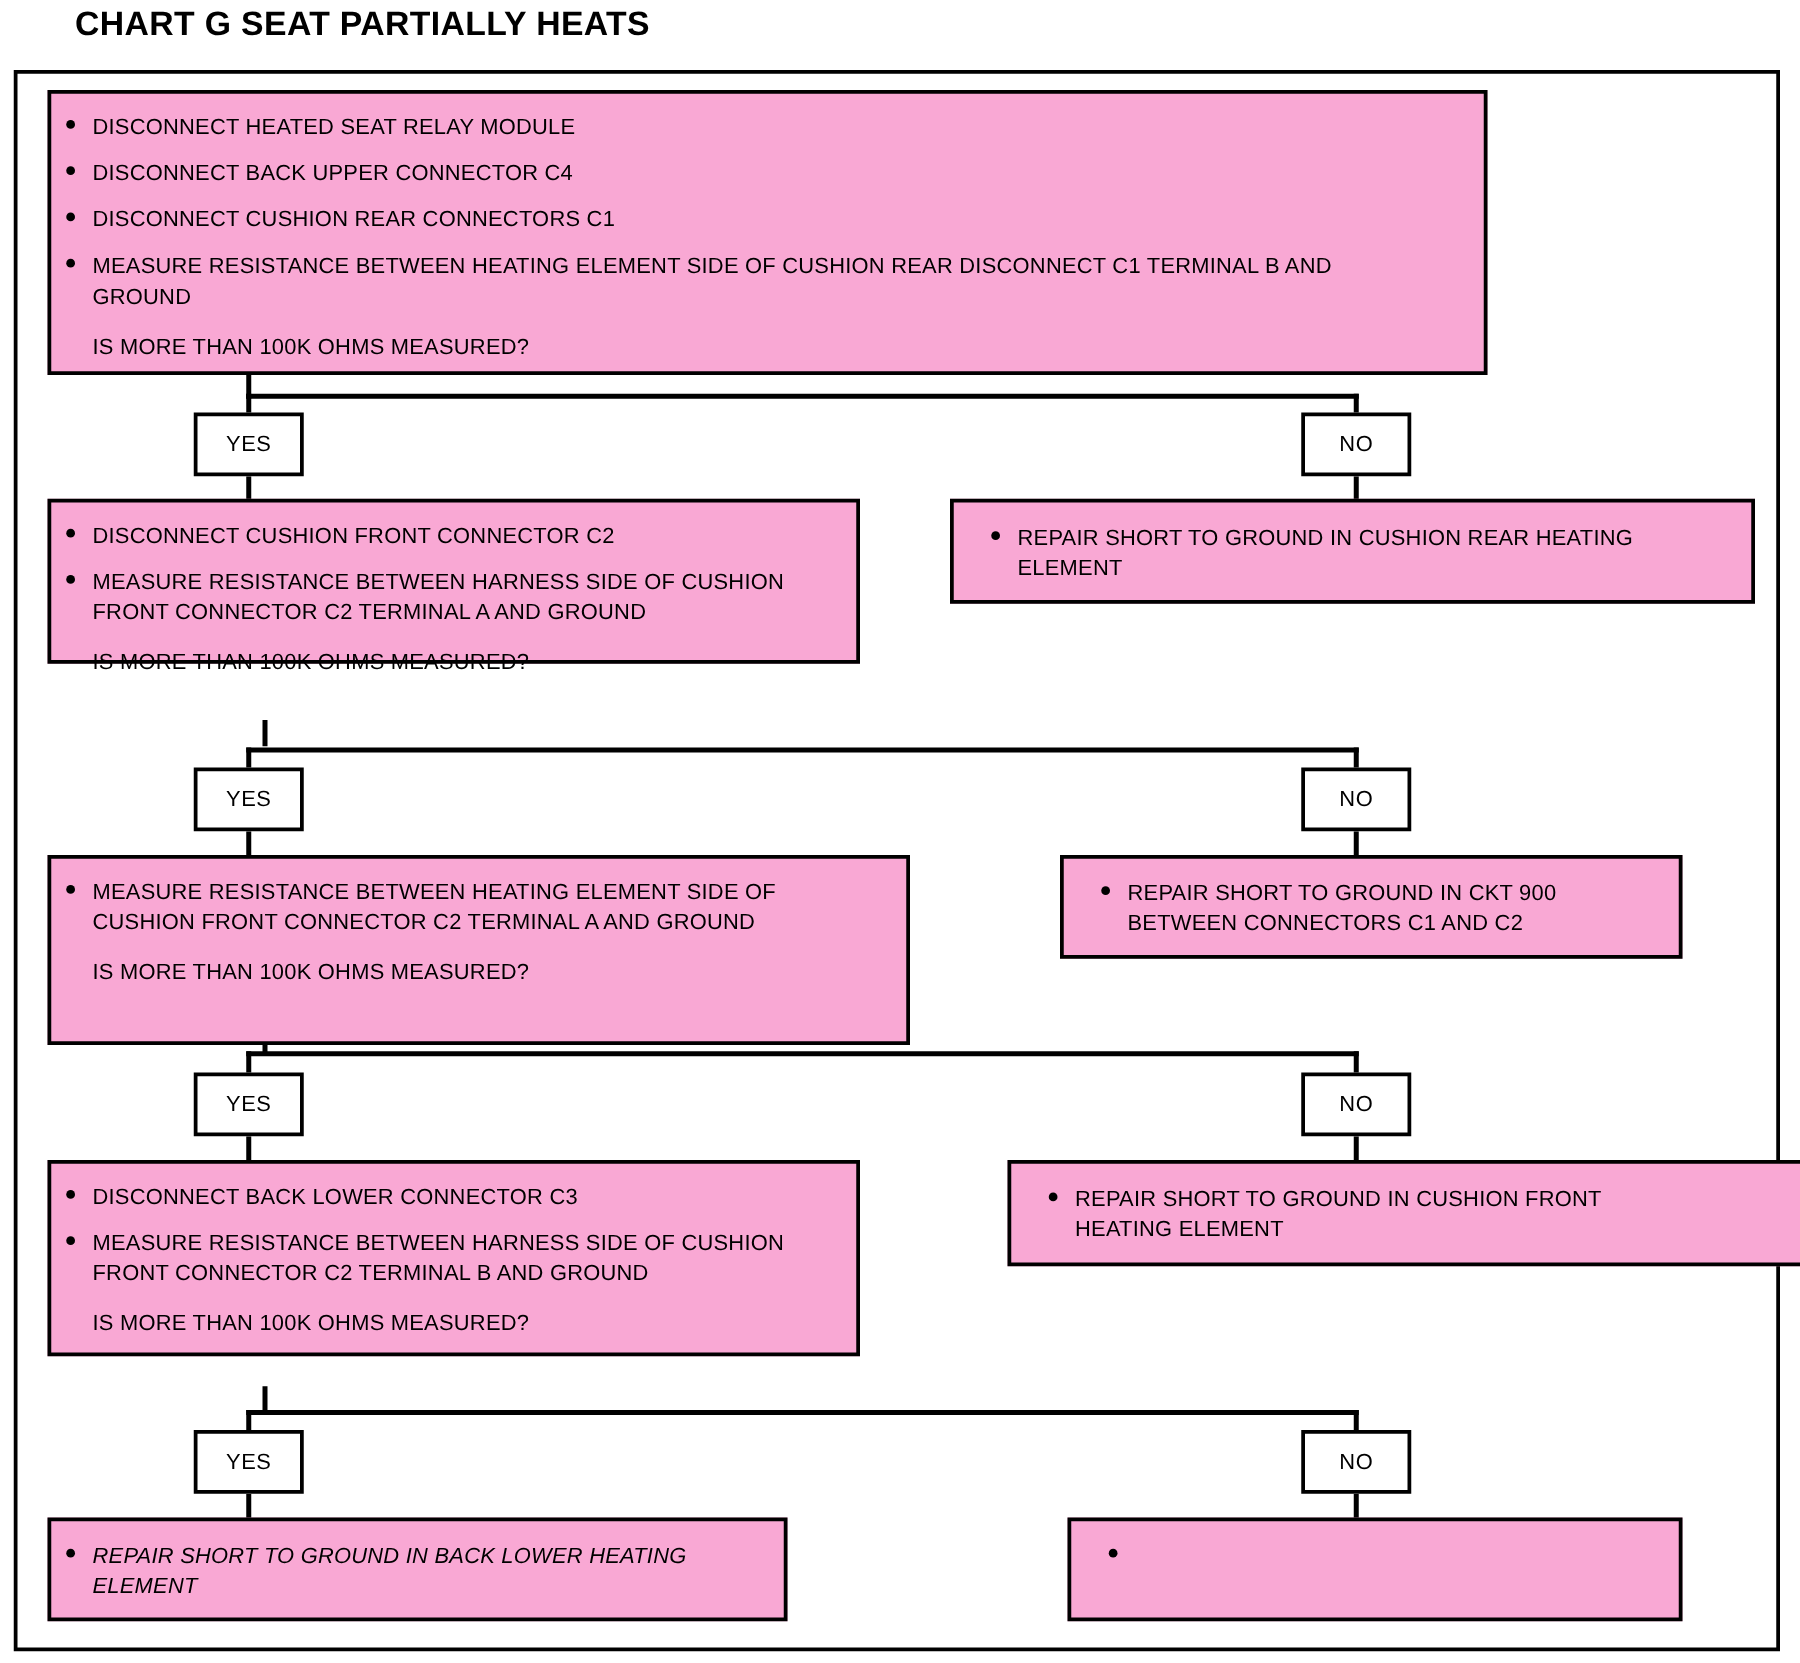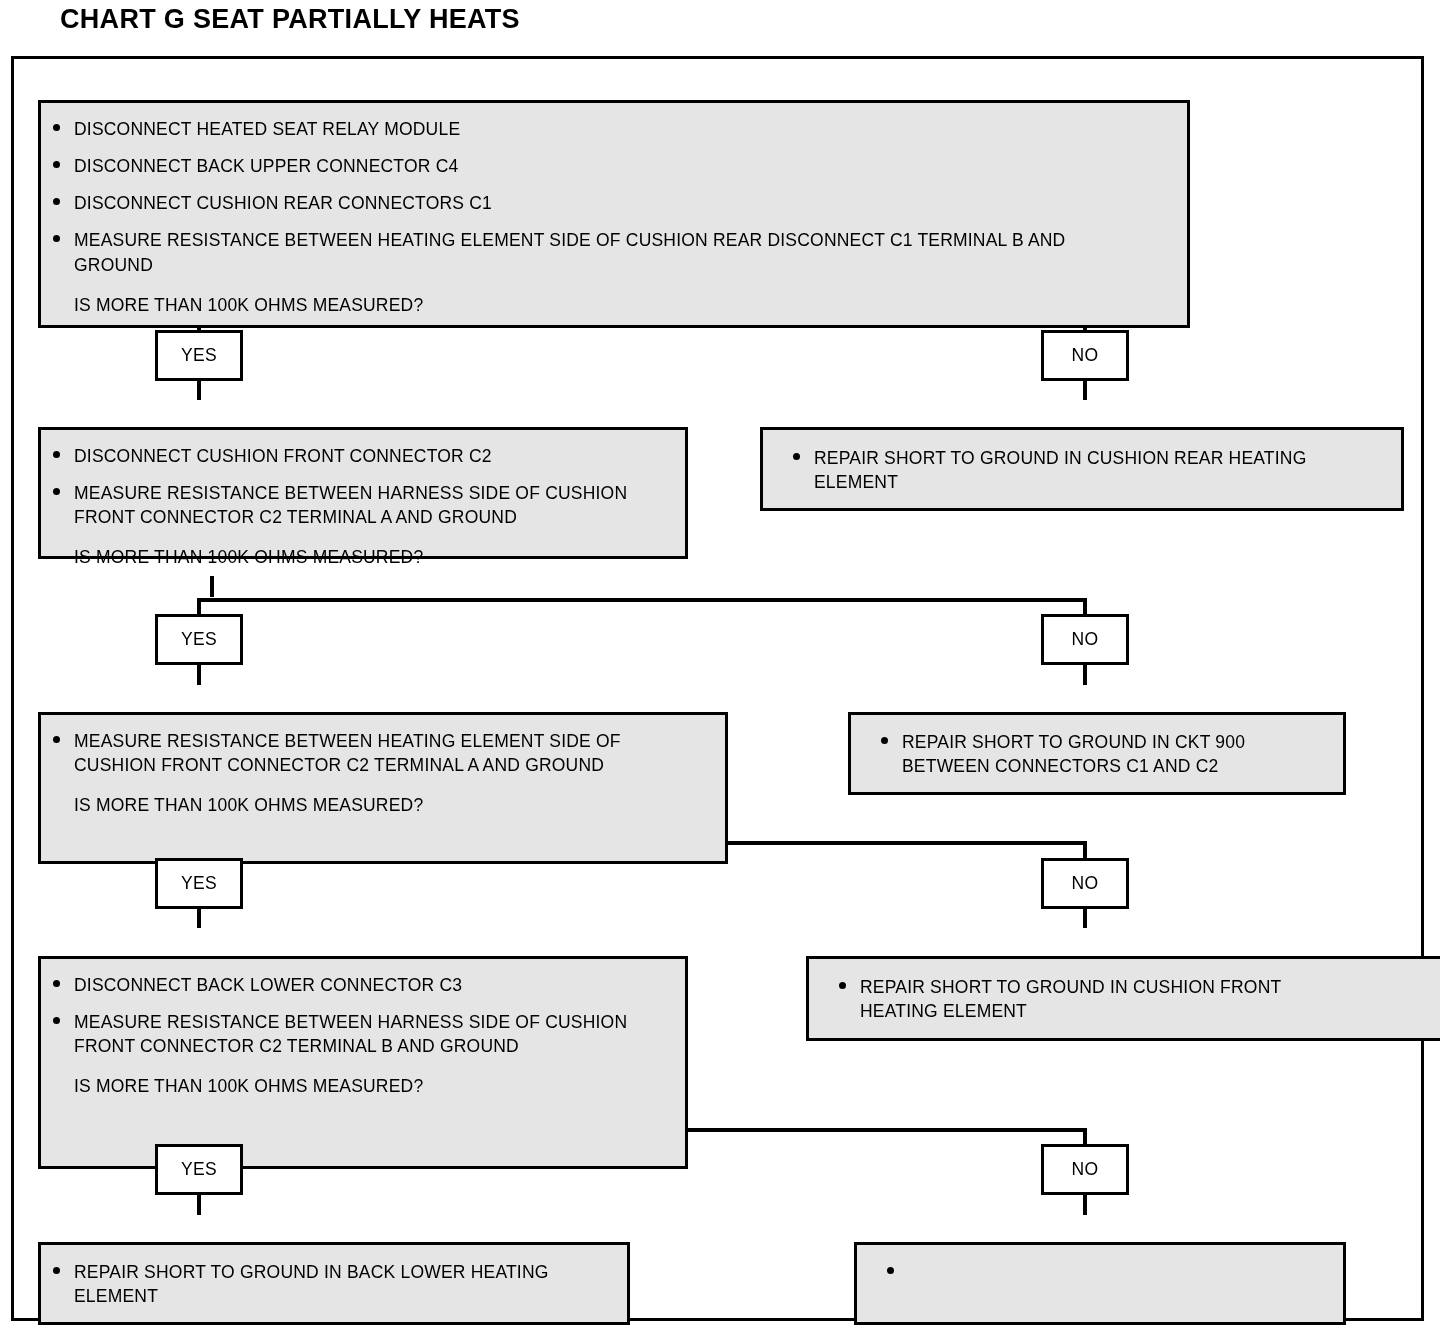--- a/index.html
+++ b/index.html
@@ -39,23 +39,22 @@
     height: 1265px;
     border: 3px solid #000;
     box-sizing: border-box;
   }
 
   
   .node {
     position: absolute;
     border: 3px solid #000;
     box-sizing: border-box;
-    background: #e5e5e5;
+    background: #f9a8d4;
     z-index: 3;
-    margin-top: 28px;
   }
   .node-inner {
     padding: 14px 10px 10px 12px;
   }
 
   
   .bullet-row {
     display: flex;
     align-items: flex-start;
     margin-bottom: 13px;
@@ -233,21 +232,21 @@
 
   <div class="node" style="left:806px; top:928px; width:648px; height:85px;">
     <div class="node-inner" style="padding-top:16px;">
       <div class="bullet-row">
         <span class="bullet-dot" style="margin-left:18px;"></span>
         <span class="bullet-text" style="max-width:470px;">REPAIR SHORT TO GROUND IN CUSHION FRONT HEATING ELEMENT</span>
       </div>
     </div>
   </div>
 
-  <div class="node" style="left:38px; top:928px; width:650px; height:213px;">
+  <div class="node" style="left:38px; top:928px; width:650px; height:157px;">
     <div class="node-inner">
       <div class="bullet-row">
         <span class="bullet-dot"></span>
         <span class="bullet-text">DISCONNECT BACK LOWER CONNECTOR C3</span>
       </div>
       <div class="bullet-row">
         <span class="bullet-dot"></span>
         <span class="bullet-text" style="max-width:572px;">MEASURE RESISTANCE BETWEEN HARNESS SIDE OF CUSHION FRONT CONNECTOR C2 TERMINAL B AND GROUND</span>
       </div>
       <div class="plain-row">IS MORE THAN 100K OHMS MEASURED?</div>
@@ -266,21 +265,21 @@
     <span>NO</span>
   </div>
 
   <div class="vline" style="left:197px; top:1195px; height:20px;"></div>
   <div class="vline" style="left:1083px; top:1195px; height:20px;"></div>
 
   <div class="node" style="left:38px; top:1214px; width:592px; height:83px;">
     <div class="node-inner" style="padding-top:15px;">
       <div class="bullet-row">
         <span class="bullet-dot"></span>
-        <span class="bullet-text" style="max-width:500px;">REPAIR SHORT TO GROUND IN BACK LOWER HEATING ELEMENT</span>
+        <span class="bullet-text" style="max-width:500px;font-style:italic;">REPAIR SHORT TO GROUND IN BACK LOWER HEATING ELEMENT</span>
       </div>
     </div>
   </div>
 
   <div class="node" style="left:854px; top:1214px; width:492px; height:83px;">
     <div class="node-inner" style="padding-top:15px;">
       <div class="bullet-row">
         <span class="bullet-dot" style="margin-left:18px;"></span>
       </div>
     </div>

